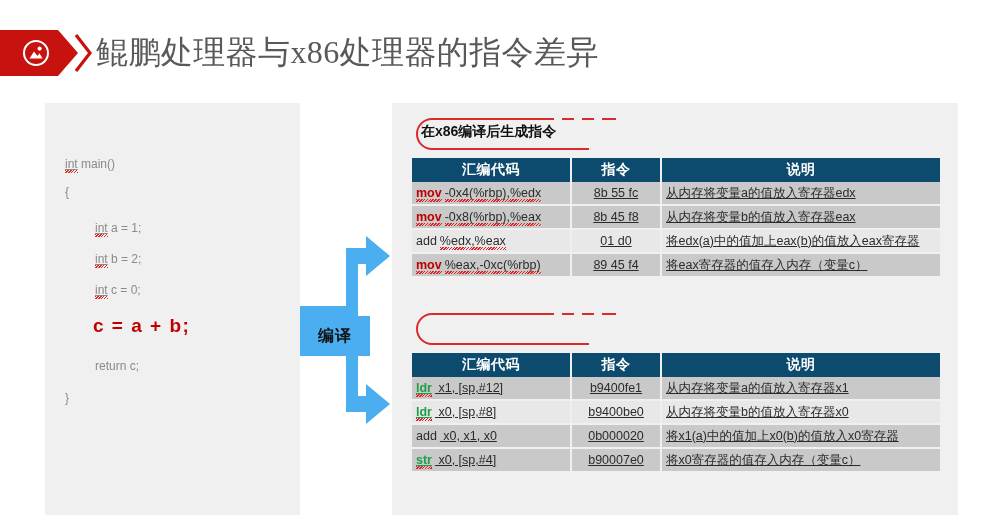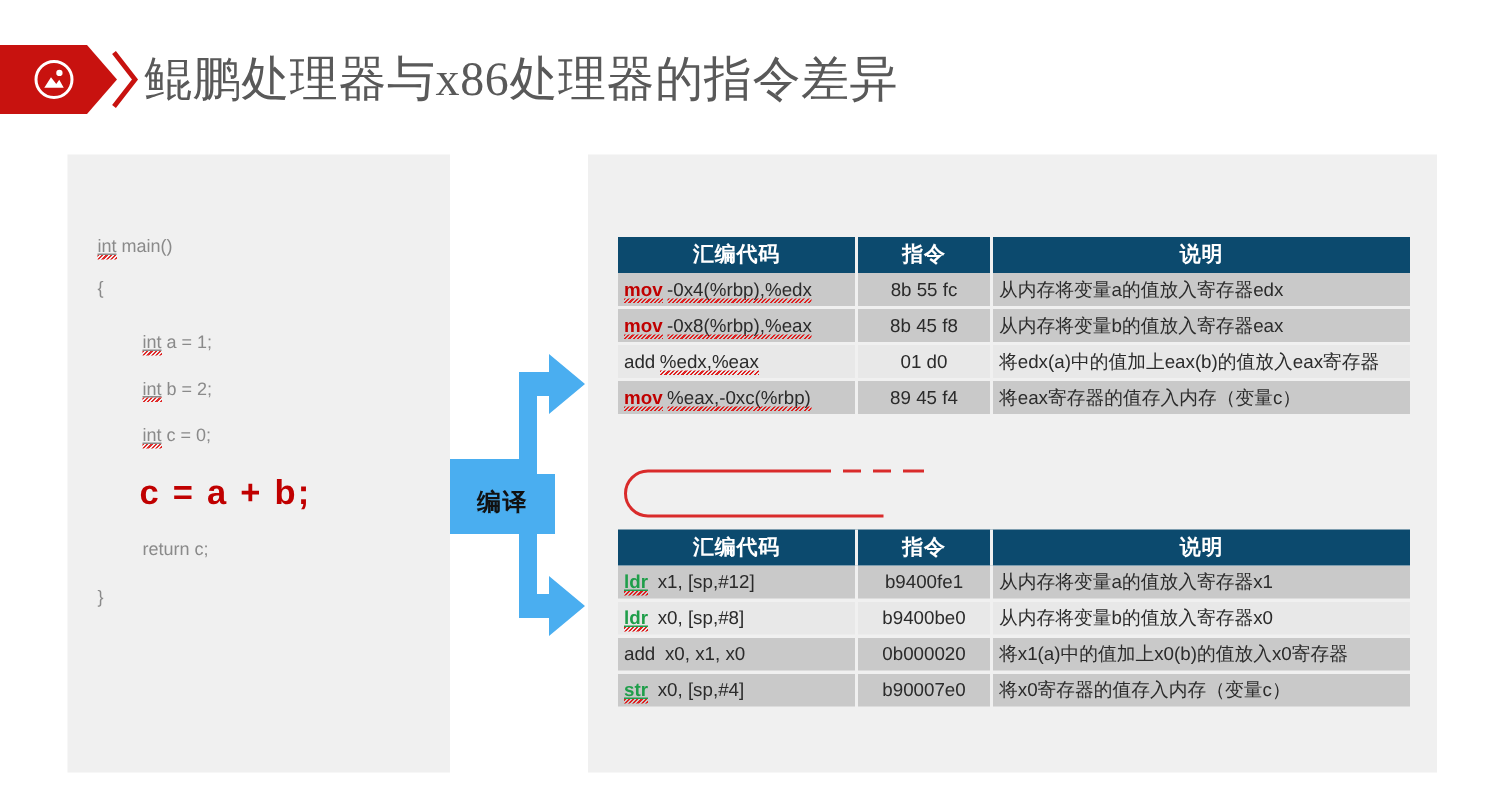--- a/index.html
+++ b/index.html
@@ -97,21 +97,21 @@
     height: 3px;
     background-image: repeating-linear-gradient(
       135deg,
       #e02020 0px, #e02020 1px,
       transparent 1px, transparent 2px);
     opacity: 0.95;
   }
   #code-highlight {
     position: absolute;
     left: 48px; top: 212px;
-    font-size: 23px;
+    font-size: 19px;
     font-weight: bold;
     color: #c00000;
     letter-spacing: 1.5px;
     white-space: nowrap;
   }
 
   
   #compile-arrow-wrap {
     position: absolute;
     left: 300px; top: 230px;
@@ -167,20 +167,21 @@
   }
   table.instr-table th:last-child { border-right: none; }
   table.instr-table td {
     height: 22px;
     border-right: 2px solid #f0f0f0;
     border-bottom: 2px solid #f0f0f0;
     color: #2b2b2b;
     padding: 0 4px;
     overflow: hidden;
     white-space: nowrap;
+    text-decoration: underline;
   }
   table.instr-table td:last-child { border-right: none; }
   tr.row-shade td { background: #c9c9c9; }
   tr.row-plain td { background: #e8e8e8; }
   td.col-asm  { text-align: left;  padding-left: 8px; }
   td.col-enc  { text-align: center; }
   td.col-desc { text-align: left;  padding-left: 8px; }
 
   .mnemonic {
     font-weight: bold;
@@ -249,20 +250,27 @@
   <div class="code-line code-flush" style="top:288px;">}</div>
 </div>
 
 <svg id="compile-arrow-wrap" viewBox="0 0 96 200">
   <path d="M0 76 L46 76 L46 18 L66 18 L66 6 L90 26 L66 46 L66 34 L58 34 L58 166 L66 166 L66 154 L90 174 L66 194 L66 182 L46 182 L46 104 L0 104 Z" fill="#4aaef0"></path>
 </svg>
 <div id="compile-label">编译</div>
 
 <div id="tables-panel" class="panel">
 
+  <div class="section-title-wrap" style="left:12px; top:13px; width:260px;">
+    <svg class="section-ring" width="258" height="36" viewBox="0 0 258 36">
+      <path d="M150 3 L28 3 A15 15 0 0 0 28 33 L185 33" fill="none" stroke="#d92b2b" stroke-width="2"></path>
+      <path d="M158 3 L170 3 M178 3 L190 3 M198 3 L212 3" fill="none" stroke="#d92b2b" stroke-width="2"></path>
+    </svg>
+    <div class="section-title">在x86编译后生成指令</div>
+  </div>
 
   <table class="instr-table" style="left:20px; top:55px; width:528px;">
     <colgroup>
         <col style="width:159px">
         <col style="width:90px">
         <col style="width:279px">
       </colgroup>
     <thead>
       <tr>
         <th>汇编代码</th>

